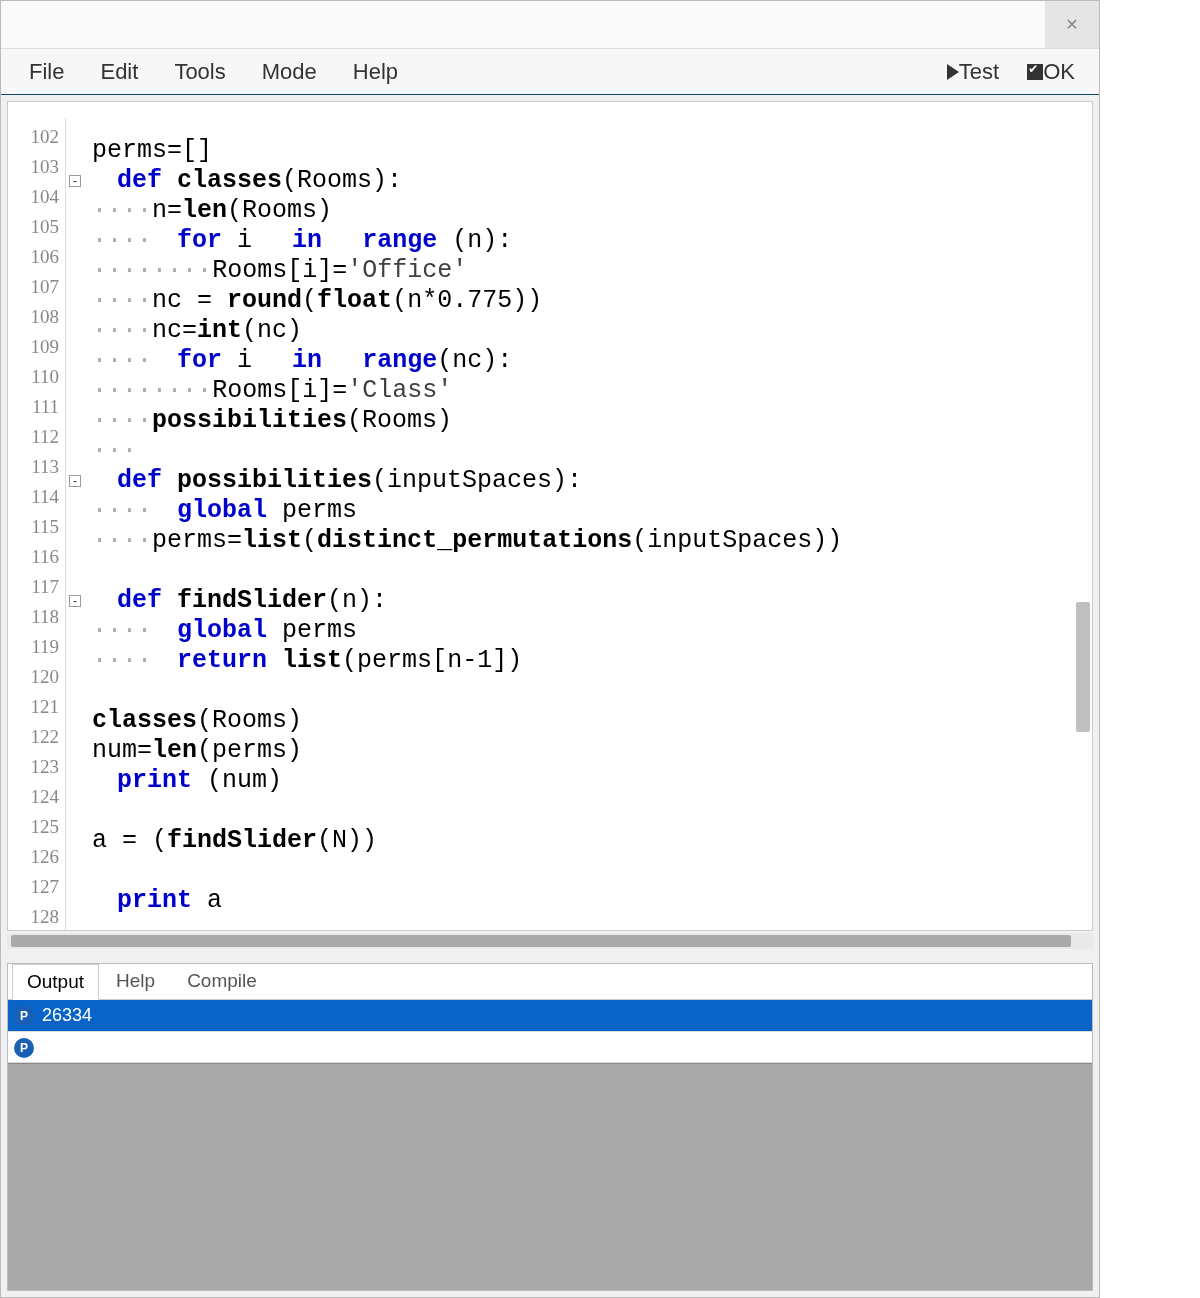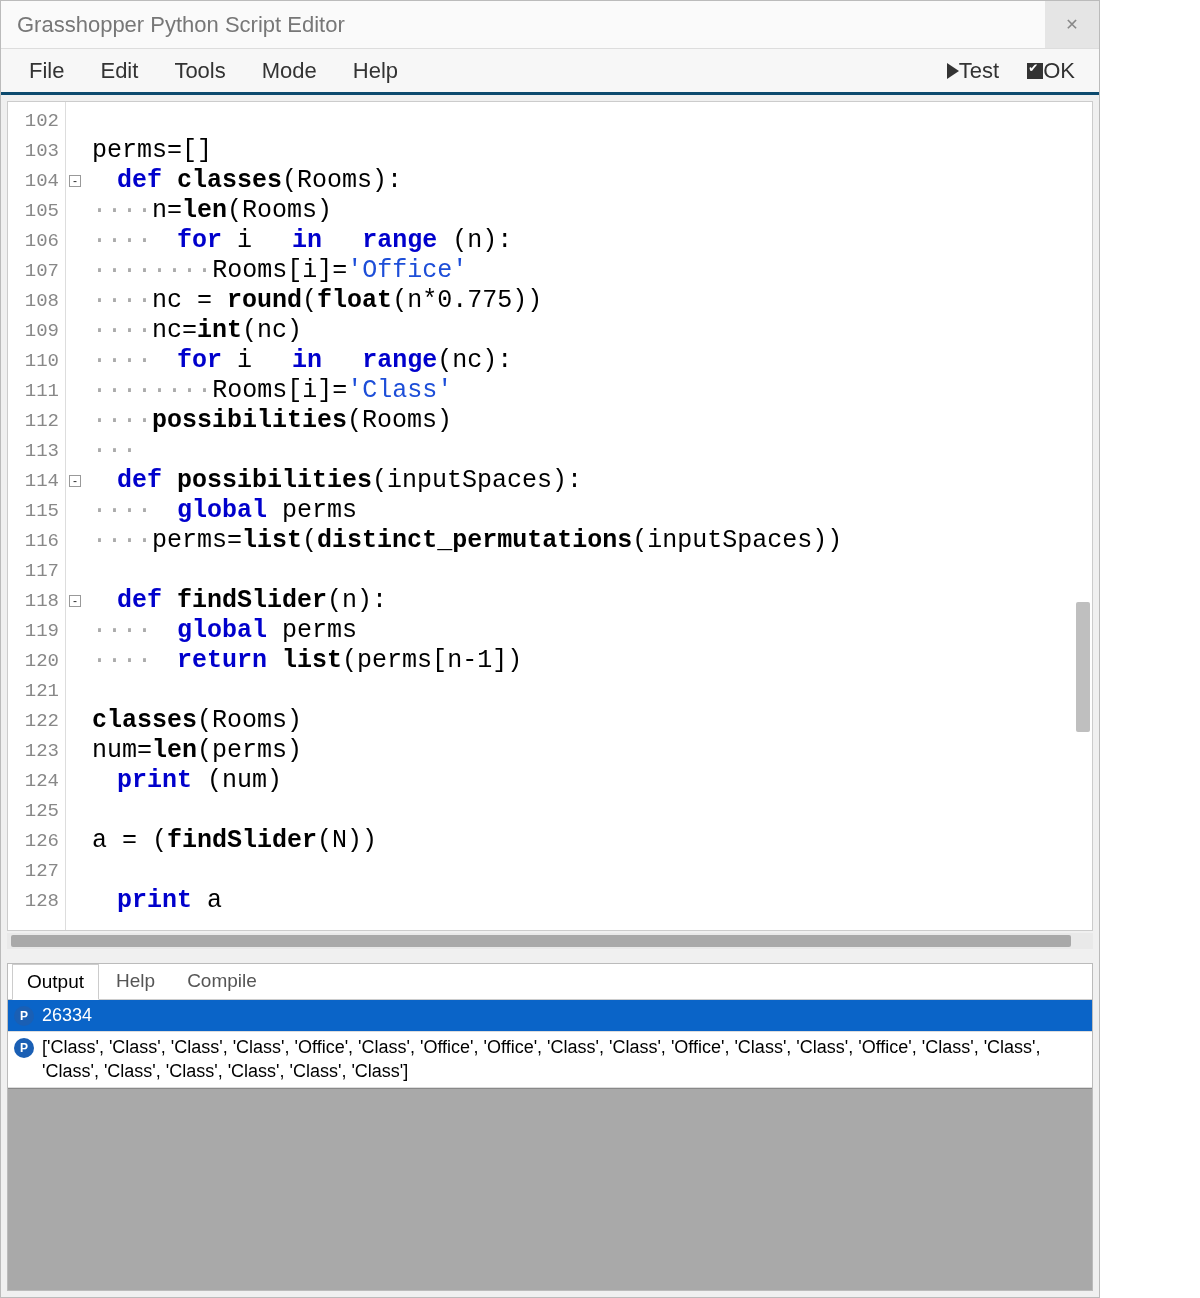--- a/index.html
+++ b/index.html
@@ -43,21 +43,21 @@
     font-size: 16px;
   }
   .menubar {
     height: 46px;
     display: flex;
     align-items: center;
     padding: 0 10px;
     font-size: 22px;
     color: #333;
     background: #f7f7f7;
-    border-bottom: 3px solid #0c4a6e;
+    border-bottom: 1px solid #0c4a6e;
   }
   .menubar .menu-left { display:flex; }
   .menubar .menu-item { padding: 4px 18px; cursor: default; }
   .menubar .spacer { flex: 1; }
   .menubar .action-btn { display: flex; align-items: center; padding: 4px 14px; }
   .play-icon {
     width: 0; height: 0;
     border-left: 12px solid #333;
     border-top: 8px solid transparent;
     border-bottom: 8px solid transparent;
@@ -86,24 +86,25 @@
     border: 1px solid #ccc;
     display: flex;
     overflow: hidden;
     position: relative;
   }
   .gutter {
     width: 58px;
     background: #fff;
     border-right: 1px solid #ddd;
     color: #888;
-    font-family: Liberation Mono, monospace;
+    font-family: Liberation Serif, serif;
     font-size: 19px;
     text-align: right;
     padding-top: 4px;
+    margin-top: 16px;
   }
   .gutter div { height: 30px; padding-right: 6px; line-height:30px; }
   .fold-col {
     width: 18px;
     background:#fff;
     padding-top:4px;
   }
   .fold-col div { height:30px; display:flex; align-items:center; justify-content:center; font-size:12px; color:#666; border:1px solid transparent;}
   .fold-col .fold { border:1px solid #999; width:12px; height:12px; line-height:10px; text-align:center; font-size:12px; margin:auto; color:#333; }
   .code {
@@ -112,21 +113,21 @@
     font-size: 25px;
     padding-top: 4px;
     padding-left: 8px;
     white-space: pre;
     color: #000;
     overflow: hidden;
   }
   .code .line { height: 30px; line-height:30px; }
   .kw { color: #0000cc; font-weight: bold; margin-left: 25px; }
   .fn { font-weight: bold; color:#000000; }
-  .str { color: #1d4ed8; }
+  .str { color: #404040; }
   .dot { color: #aaa; }
   .editor-scroll-v {
     position:absolute; right:2px; top:500px; width:14px; height:130px; background:#bfbfbf; border-radius:2px;
   }
   .editor-scroll-h {
     height:16px; background:#e9e9e9; margin-top:2px; position:relative;
   }
   .editor-scroll-h .thumb {
     position:absolute; left:4px; top:2px; height:12px; width:1060px; background:#a9a9a9; border-radius:2px;
   }
@@ -188,21 +189,20 @@
     color:#fff; font-size:12px; font-weight:bold; flex-shrink:0; margin-top:2px;
   }
   .out-row .text { flex:1; line-height:1.3; }
 </style>
 </head>
 <body>
 
 <div class="window">
 
   <div class="titlebar">
-    <span>Grasshopper Python Script Editor</span>
     <div class="close-btn">
       <span>✕</span>
     </div>
   </div>
 
   <div class="menubar">
     <div class="menu-left">
       <div class="menu-item">File</div>
       <div class="menu-item">Edit</div>
       <div class="menu-item">Tools</div>
@@ -301,20 +301,19 @@
         <div class="tab">Compile</div>
       </div>
       <div class="output-body">
         <div class="out-list">
           <div class="out-row selected">
             <div class="info-icon">P</div>
             <div class="text">26334</div>
           </div>
           <div class="out-row">
             <div class="info-icon">P</div>
-            <div class="text">['Class', 'Class', 'Class', 'Class', 'Office', 'Class', 'Office', 'Office', 'Class', 'Class', 'Office', 'Class', 'Class', 'Office', 'Class', 'Class', 'Class', 'Class', 'Class', 'Class', 'Class', 'Class']</div>
           </div>
         </div>
       </div>
     </div>
 
   </div>
 </div>
 
 </body></html>

